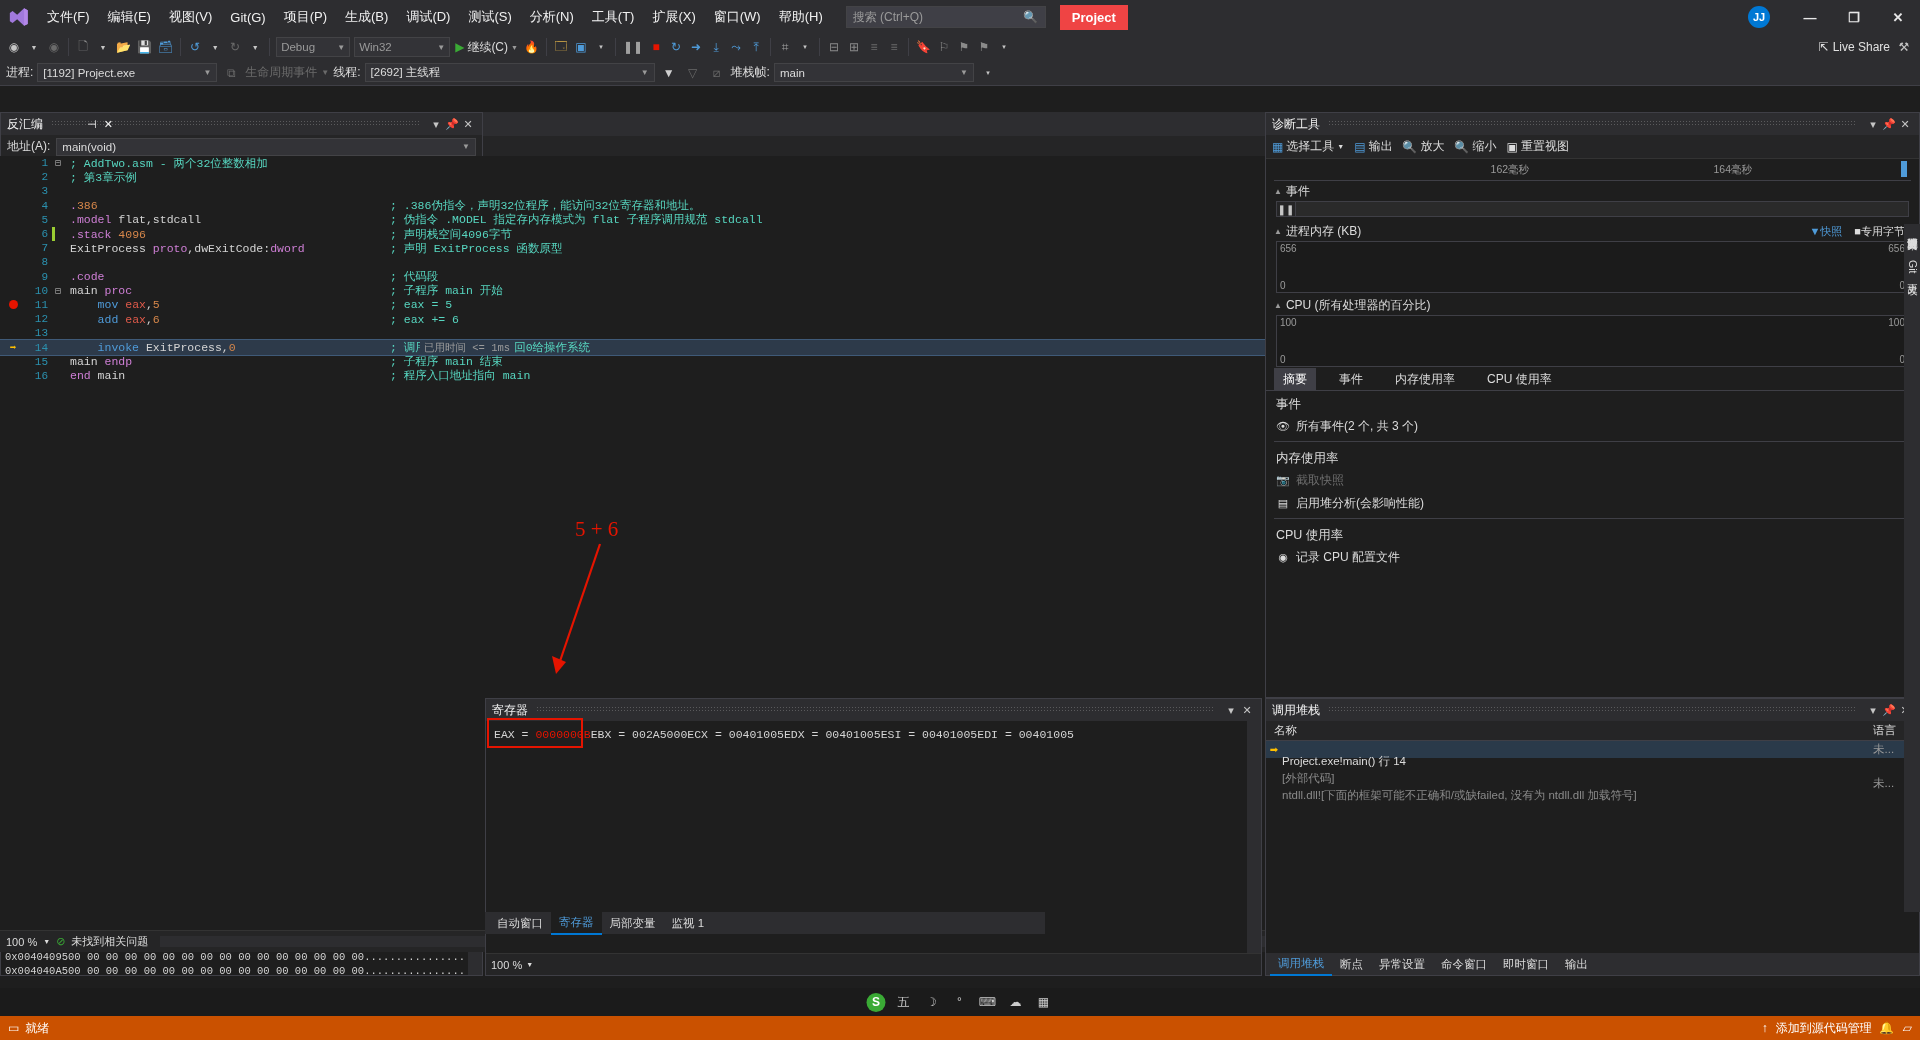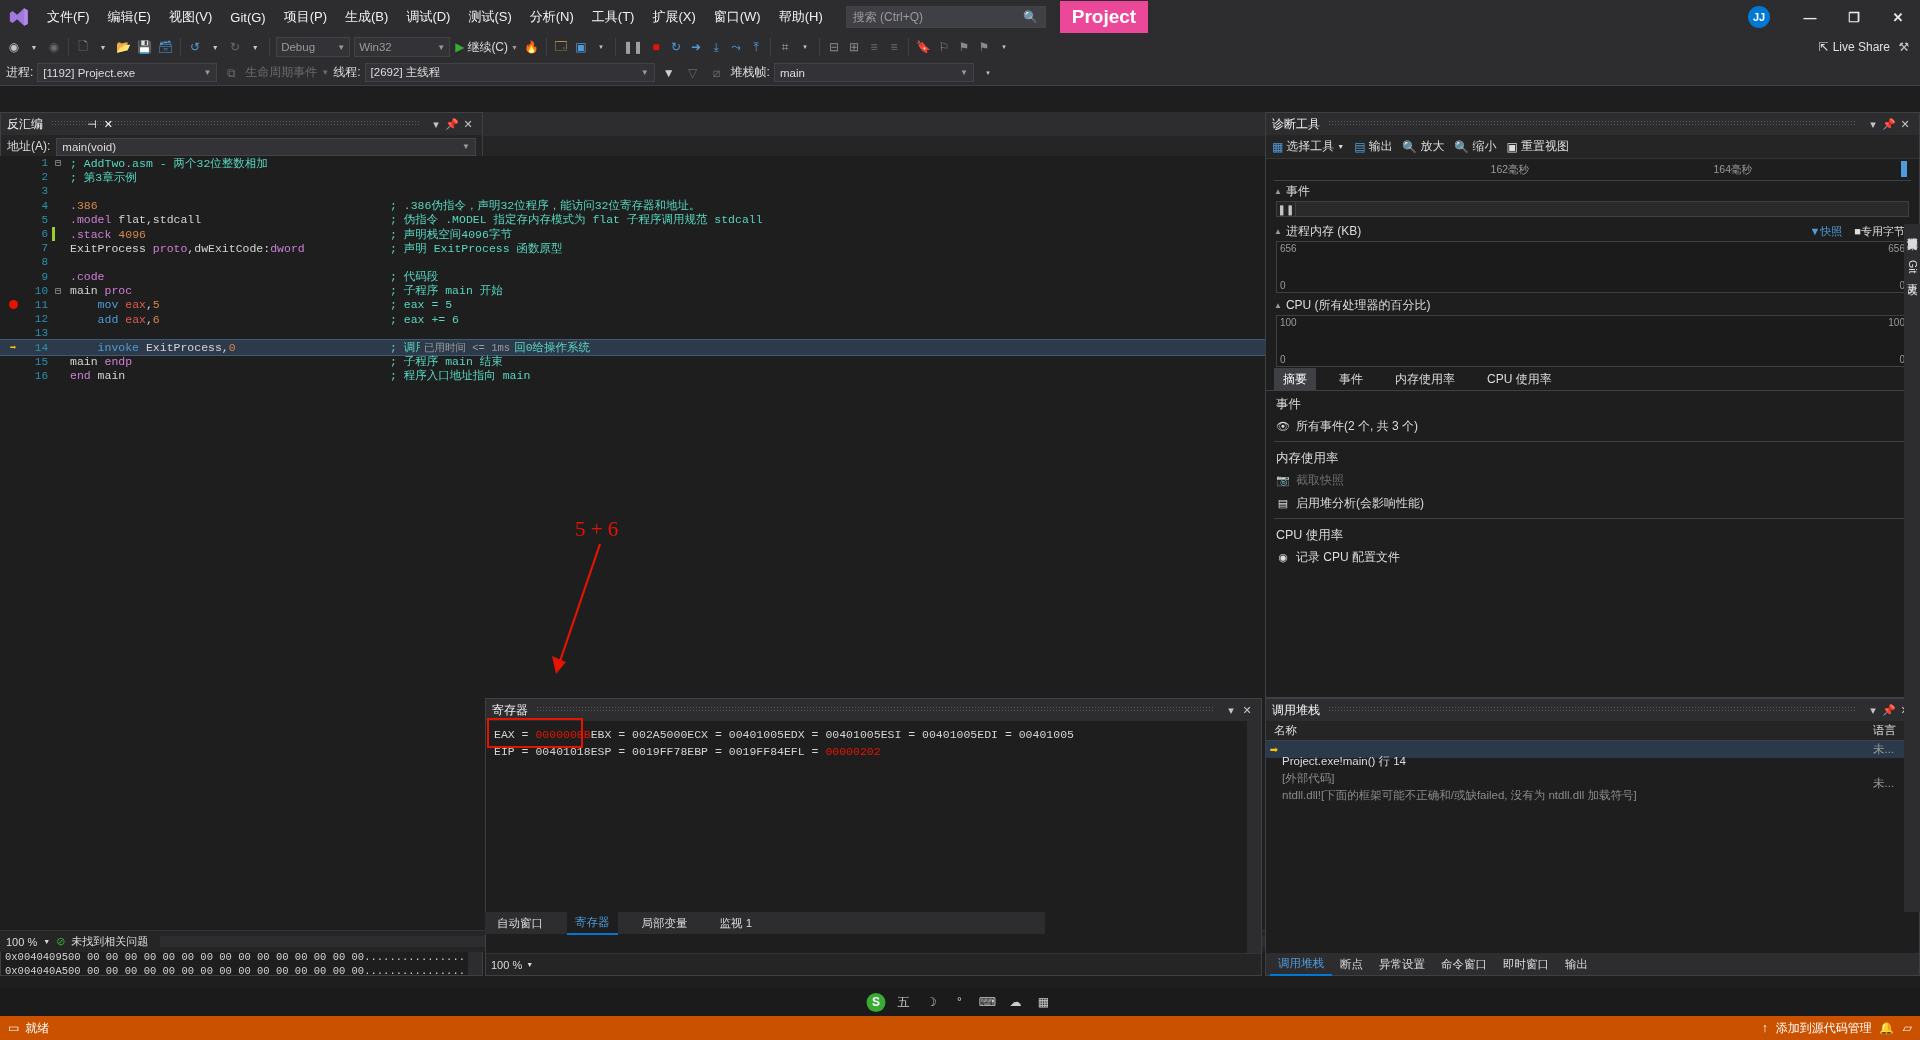--- a/index.html
+++ b/index.html
@@ -13,21 +13,21 @@
   
   #titlebar { height:34px; background:#2d2d30; display:flex; align-items:center; position:relative; }
   #vs-logo { width:38px; height:34px; display:flex; align-items:center; justify-content:center; }
   #vs-logo svg { width:22px; height:22px; }
   .menu-item { padding:6px 9px; color:#f1f1f1; font-size:13px; cursor:default; white-space:nowrap; }
   #search-box {
     margin-left:14px; width:200px; height:22px; background:#3f3f46; border:1px solid #434346;
     display:flex; align-items:center; padding:0 6px; color:#9a9a9a; font-size:12px; position:relative;
   }
   #search-box .ph { flex:1; }
-  #proj-chip { margin-left:14px; background:#ec4899; color:#fff; font-size:19px; font-weight:bold; padding:5px 12px; }
+  #proj-chip { margin-left:14px; background:#ef4444; color:#fff; font-size:13px; font-weight:bold; padding:5px 12px; }
   #tb-right { position:absolute; right:0; top:0; height:34px; display:flex; align-items:center;font-weight:bold; }
   #avatar { width:22px; height:22px; border-radius:50%; background:#0078d4; color:#fff; font-size:11px;
             display:flex; align-items:center; justify-content:center; margin-right:18px; }
   .wbtn { width:44px; height:34px; display:flex; align-items:center; justify-content:center; color:#e8e8e8; font-size:13px; }
 
   
   #toolbar { height:26px; background:#2d2d30; display:flex; align-items:center; padding:0 4px; position:relative; }
   .tb-sep { width:1px; height:18px; background:#3f3f46; margin:0 4px; }
   .tb-btn { height:22px; min-width:20px; display:flex; align-items:center; justify-content:center; padding:0 3px; color:#c5c5c5; font-size:12px; }
   .tb-combo { height:20px; background:#333337; border:1px solid #434346; color:#9a9a9a; font-size:11.5px;
@@ -172,21 +172,21 @@
   .cs-row { height:17px; display:flex; align-items:center; font-size:11.5px; color:#dcdcdc; }
   .cs-row.sel { background:#2a3a4a; }
   .cs-row .ci { width:16px; text-align:center; color:#ffc000; font-size:10px; }
   .cs-row .cn { flex:1; white-space:nowrap; overflow:hidden;margin-top:24px; }
   .cs-row .cl { width:46px; color:#9a9a9a; }
   .cs-row.dim .cn { color:#8a8a8a; }
   #cs-tabs { position:absolute; left:0; right:0; bottom:0; height:22px; background:#2d2d30; display:flex; align-items:center; padding:0 4px; }
   .cstab { font-size:11.5px; color:#dcdcdc; padding:3px 8px; }
   .cstab.active { color:#4f9bd9; border-bottom:2px solid #0078d4; }
   #bottom-tabs { position:absolute; left:485px; width:560px; bottom:42px; height:22px; background:#2d2d30;
-                 display:flex; align-items:center; padding:0 4px; gap:16px; }
+                 display:flex; align-items:center; padding:0 4px; gap:0; }
   .btab { font-size:11.5px; color:#dcdcdc; padding:3px 8px; }
   .btab.active { background:#1e1e1e; color:#4f9bd9; border-bottom:2px solid #0078d4; }
 
   
   #annot { position:absolute; left:0; top:0; width:100%; height:100%; pointer-events:none; }
   #annot-label { position:absolute; left:575px; top:405px; color:#e51400; font-size:21px; font-family:"Liberation Serif", serif; }
 
   
   #vtabs { position:absolute; right:0; top:112px; width:16px; bottom:64px; background:#2d2d30; }
   .vtab { writing-mode:vertical-rl; font-size:10.5px; color:#dcdcdc; padding:6px 2px; }
@@ -485,21 +485,20 @@
 
   <div class="panel" id="registers">
     <div class="panel-head">
       <span class="ttl">寄存器</span>
       <span class="dots"></span>
       <span class="hbtn">▾</span>
       <span class="hbtn">✕</span>
     </div>
     <div id="reg-body">
       <div class="reg-line" id="reg-line-1"><span><span>EAX</span> = <span class="reg-chg">0000000B</span></span>    <span><span>EBX</span> = <span class="reg-val">002A5000</span></span>    <span><span>ECX</span> = <span class="reg-val">00401005</span></span>    <span><span>EDX</span> = <span class="reg-val">00401005</span></span>    <span><span>ESI</span> = <span class="reg-val">00401005</span></span>    <span><span>EDI</span> = <span class="reg-val">00401005</span></span></div>
-      <div class="reg-line" id="reg-line-2"><span><span>EIP</span> = <span class="reg-val">00401018</span></span>    <span><span>ESP</span> = <span class="reg-val">0019FF78</span></span>    <span><span>EBP</span> = <span class="reg-val">0019FF84</span></span>    <span><span>EFL</span> = <span class="reg-chg">00000202</span></span></div>
     </div>
     <div id="eax-box"></div>
     <div id="reg-scroll"></div>
     <div id="reg-zoom">
       <span>100 %</span>
       <span style="font-size:7px;margin-left:4px">▼</span>
     </div>
   </div>
 
   <div id="bottom-tabs">

